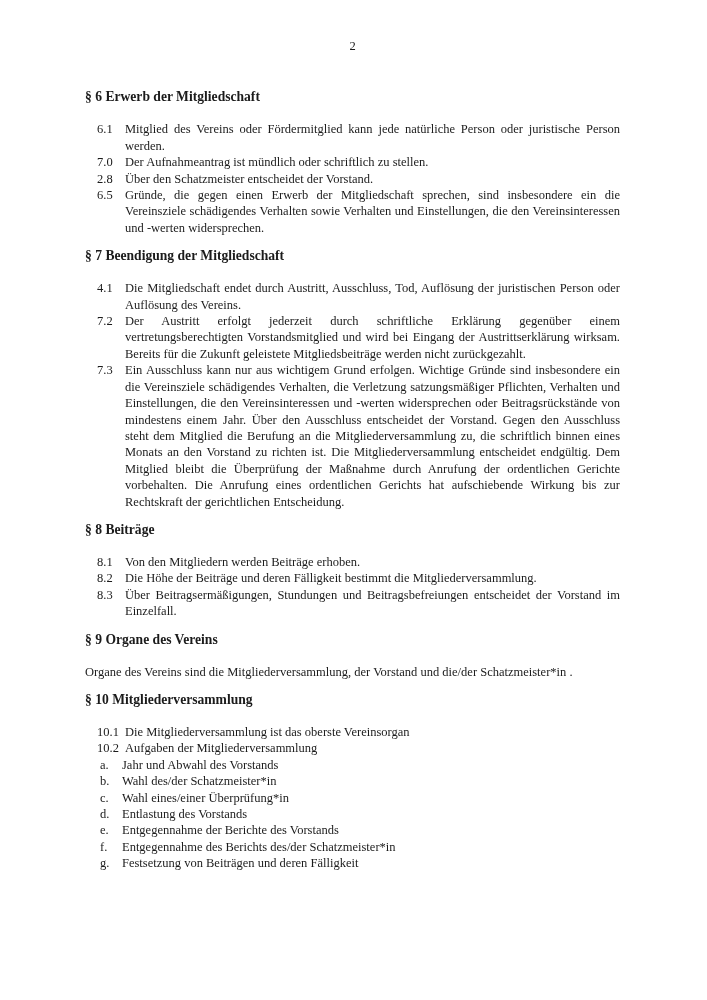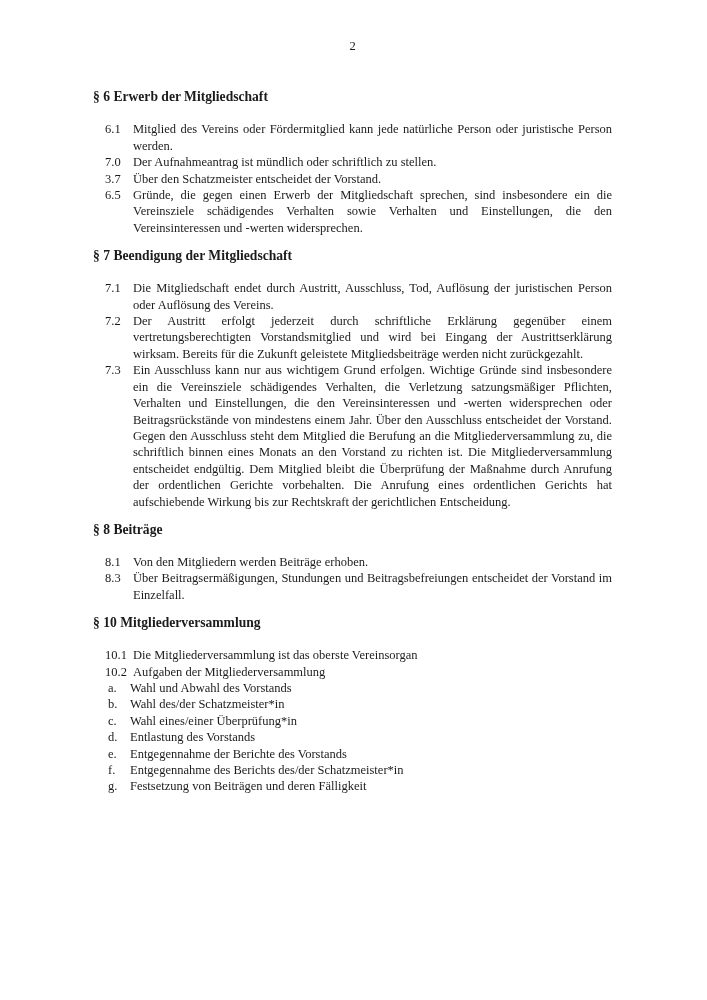--- a/index.html
+++ b/index.html
@@ -40,92 +40,100 @@
     position: relative;
     padding-left: 37px;
     text-align: left;
   }
   .letter-item .ltr {
     position: absolute;
     left: 15px;
     top: 0;
   }
   .para { text-align: justify; }
-  section { margin: 8px; }
+  section { margin: 0; }
 </style>
 </head>
 <body>
 
 <div class="page">
 
   <div class="pagenum">2</div>
 
   <section>
     <h2 class="sec-heading">§ 6 Erwerb der Mitgliedschaft</h2>
     <div class="clause">
       <span class="num">6.1</span>
       <div class="txt">Mitglied des Vereins oder Fördermitglied kann jede natürliche Person oder juristische Person werden.</div>
     </div>
     <div class="clause">
       <span class="num">7.0</span>
       <div class="txt">Der Aufnahmeantrag ist mündlich oder schriftlich zu stellen.</div>
     </div>
     <div class="clause">
-      <span class="num">3.7</span>
+      <span class="num">2.8</span>
       <div class="txt">Über den Schatzmeister entscheidet der Vorstand.</div>
     </div>
     <div class="clause">
       <span class="num">6.5</span>
       <div class="txt">Gründe, die gegen einen Erwerb der Mitgliedschaft sprechen, sind insbesondere ein die Vereinsziele schädigendes Verhalten sowie Verhalten und Einstellungen, die den Vereinsinteressen und -werten widersprechen.</div>
     </div>
   </section>
 
   <section>
     <h2 class="sec-heading">§ 7 Beendigung der Mitgliedschaft</h2>
     <div class="clause">
-      <span class="num">7.1</span>
+      <span class="num">4.1</span>
       <div class="txt">Die Mitgliedschaft endet durch Austritt, Ausschluss, Tod, Auflösung der juristischen Person oder Auflösung des Vereins.</div>
     </div>
     <div class="clause">
       <span class="num">7.2</span>
       <div class="txt">Der Austritt erfolgt jederzeit durch schriftliche Erklärung gegenüber einem vertretungsberechtigten Vorstandsmitglied und wird bei Eingang der Austrittserklärung wirksam. Bereits für die Zukunft geleistete Mitgliedsbeiträge werden nicht zurückgezahlt.</div>
     </div>
     <div class="clause">
       <span class="num">7.3</span>
       <div class="txt">Ein Ausschluss kann nur aus wichtigem Grund erfolgen. Wichtige Gründe sind insbesondere ein die Vereinsziele schädigendes Verhalten, die Verletzung satzungsmäßiger Pflichten, Verhalten und Einstellungen, die den Vereinsinteressen und -werten widersprechen oder Beitragsrückstände von mindestens einem Jahr. Über den Ausschluss entscheidet der Vorstand. Gegen den Ausschluss steht dem Mitglied die Berufung an die Mitgliederversammlung zu, die schriftlich binnen eines Monats an den Vorstand zu richten ist. Die Mitgliederversammlung entscheidet endgültig. Dem Mitglied bleibt die Überprüfung der Maßnahme durch Anrufung der ordentlichen Gerichte vorbehalten. Die Anrufung eines ordentlichen Gerichts hat aufschiebende Wirkung bis zur Rechtskraft der gerichtlichen Entscheidung.</div>
     </div>
   </section>
 
   <section>
     <h2 class="sec-heading">§ 8 Beiträge</h2>
     <div class="clause">
       <span class="num">8.1</span>
       <div class="txt">Von den Mitgliedern werden Beiträge erhoben.</div>
     </div>
     <div class="clause">
+      <span class="num">8.2</span>
+      <div class="txt">Die Höhe der Beiträge und deren Fälligkeit bestimmt die Mitgliederversammlung.</div>
+    </div>
+    <div class="clause">
       <span class="num">8.3</span>
       <div class="txt">Über Beitragsermäßigungen, Stundungen und Beitragsbefreiungen entscheidet der Vorstand im Einzelfall.</div>
     </div>
   </section>
 
+  <section>
+    <h2 class="sec-heading">§ 9 Organe des Vereins</h2>
+    <div class="para">Organe des Vereins sind die Mitgliederversammlung, der Vorstand und die/der Schatzmeister*in .</div>
+  </section>
 
   <section>
     <h2 class="sec-heading">§ 10 Mitgliederversammlung</h2>
     <div class="clause">
       <span class="num">10.1</span>
       <div class="txt">Die Mitgliederversammlung ist das oberste Vereinsorgan</div>
     </div>
     <div class="clause">
       <span class="num">10.2</span>
       <div class="txt">Aufgaben der Mitgliederversammlung</div>
     </div>
     <div class="letters">
       <div class="letter-item">
         <span class="ltr">a.</span>
-        <div class="txt">Wahl und Abwahl des Vorstands</div>
+        <div class="txt">Jahr und Abwahl des Vorstands</div>
       </div>
       <div class="letter-item">
         <span class="ltr">b.</span>
         <div class="txt">Wahl des/der Schatzmeister*in</div>
       </div>
       <div class="letter-item">
         <span class="ltr">c.</span>
         <div class="txt">Wahl eines/einer Überprüfung*in</div>
       </div>
       <div class="letter-item">

